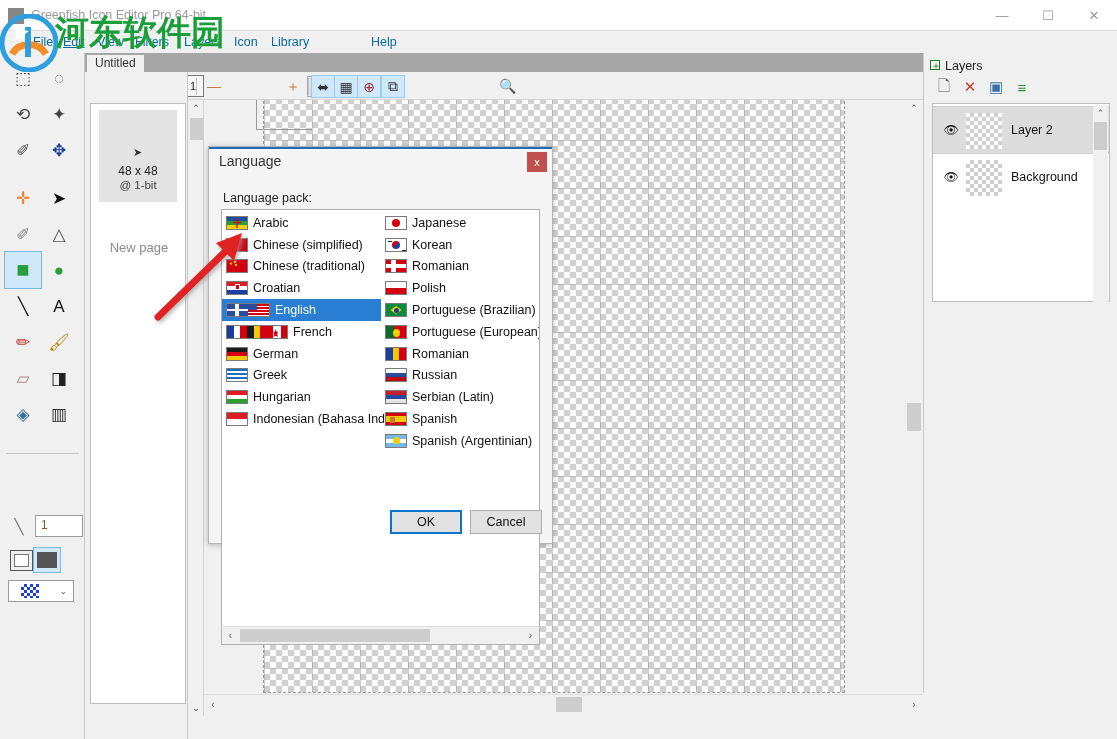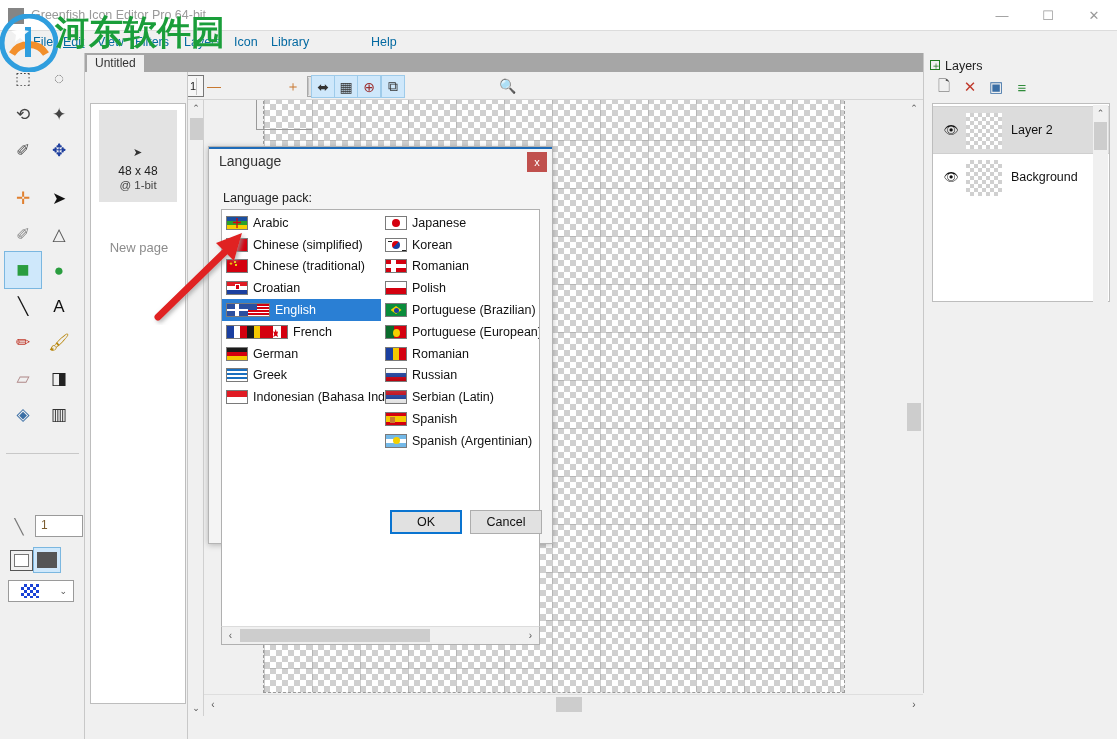--- a/index.html
+++ b/index.html
@@ -531,20 +531,24 @@
           </div>
           <div class="langrow">
             <div class="flag" style="background: linear-gradient(rgb(26, 26, 26) 0px, rgb(26, 26, 26) 33%, rgb(212, 0, 15) 33%, rgb(212, 0, 15) 66%, rgb(245, 200, 0) 66%, rgb(245, 200, 0) 100%);"></div>
             <div class="lname2">German</div>
           </div>
           <div class="langrow">
             <div class="flag" style="background: repeating-linear-gradient(rgb(26, 111, 192) 0px, rgb(26, 111, 192) 2px, rgb(255, 255, 255) 2px, rgb(255, 255, 255) 4px);"></div>
             <div class="lname2">Greek</div>
           </div>
           <div class="langrow">
+            <div class="flag" style="background: linear-gradient(rgb(224, 27, 36) 0px, rgb(224, 27, 36) 33%, rgb(255, 255, 255) 33%, rgb(255, 255, 255) 66%, rgb(42, 160, 42) 66%, rgb(42, 160, 42) 100%);"></div>
+            <div class="lname2">Hungarian</div>
+          </div>
+          <div class="langrow">
             <div class="flag" style="background: linear-gradient(rgb(224, 27, 36) 0px, rgb(224, 27, 36) 50%, rgb(255, 255, 255) 50%, rgb(255, 255, 255) 100%);"></div>
             <div class="lname2">Indonesian (Bahasa Indone</div>
           </div>
         </div>
       <div class="lang-col c2" id="col-right">
           <div class="langrow">
             <div class="flag" style="background: linear-gradient(rgb(255, 255, 255), rgb(255, 255, 255));">
               <i style="position:absolute;left:50%;top:50%;width:8px;height:8px;margin:-4px 0 0 -4px;background:#d4000f;border-radius:50%;"></i>
             </div>
             <div class="lname2">Japanese</div>

